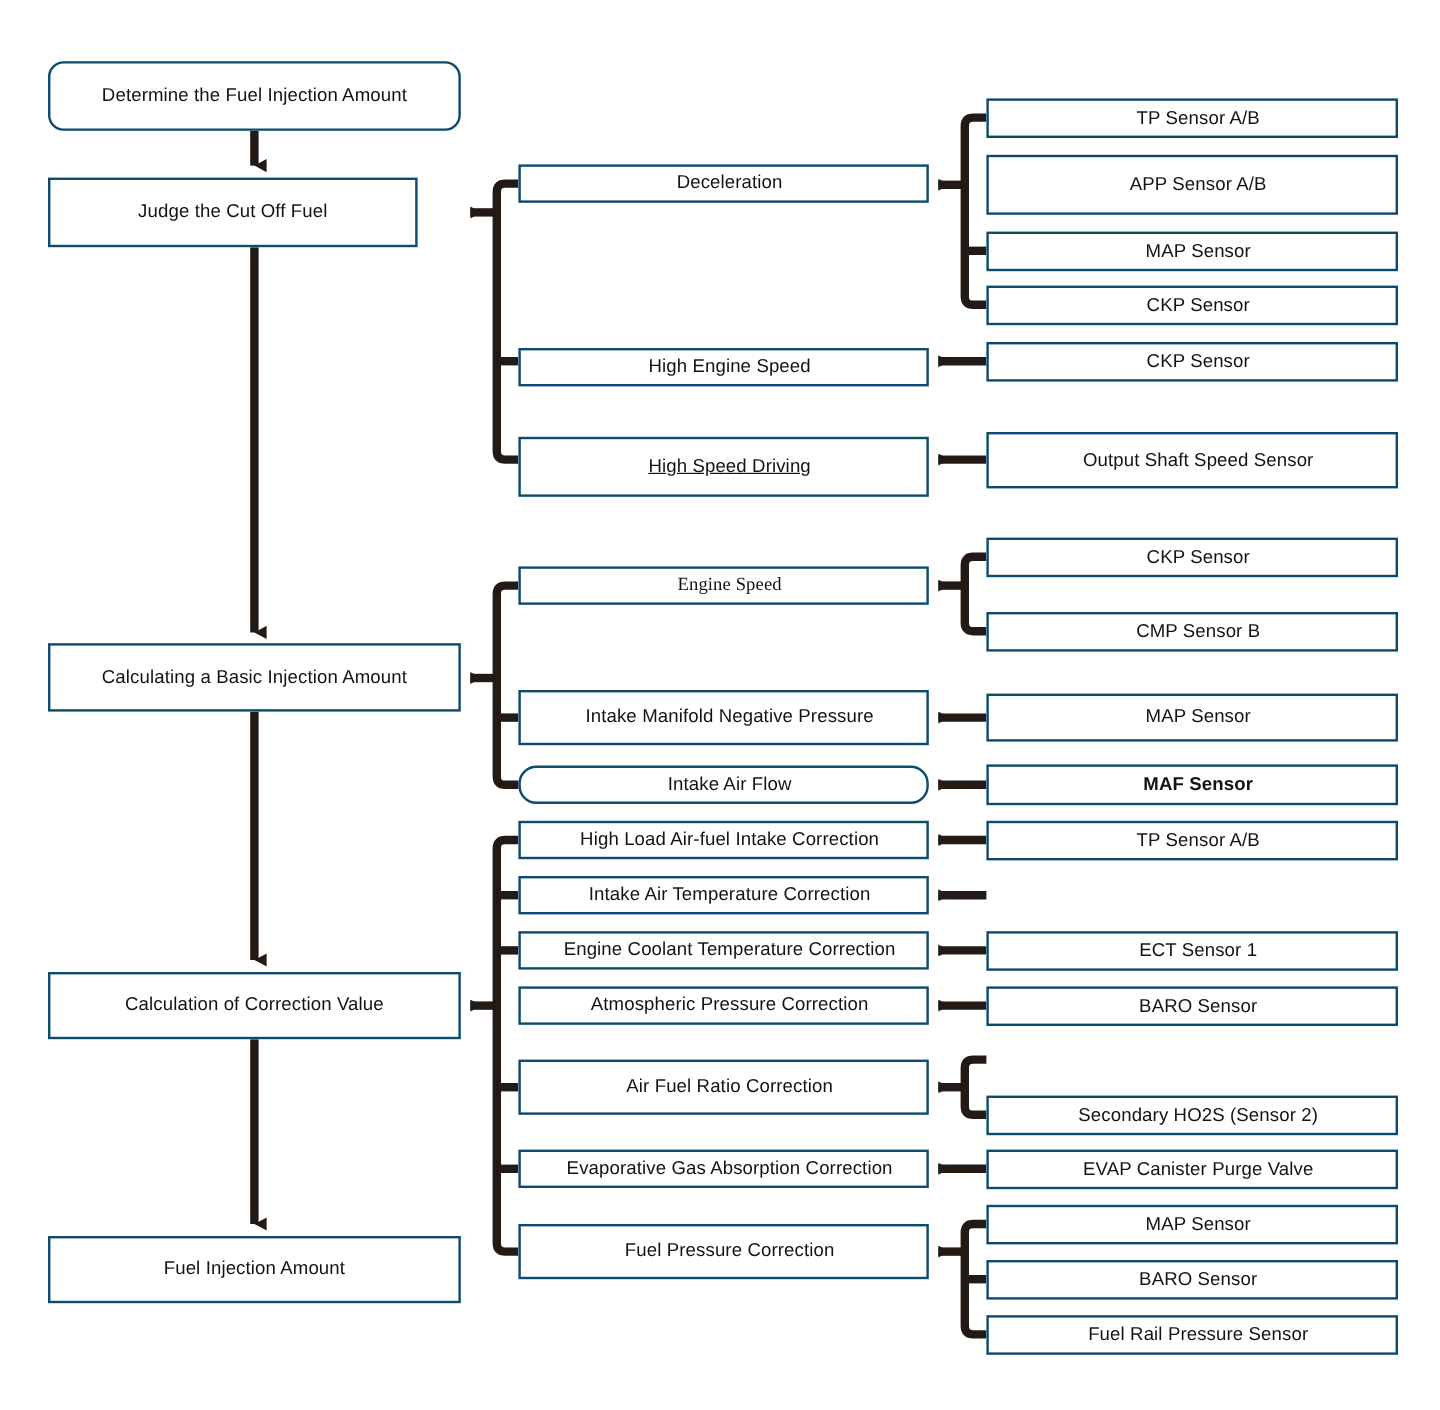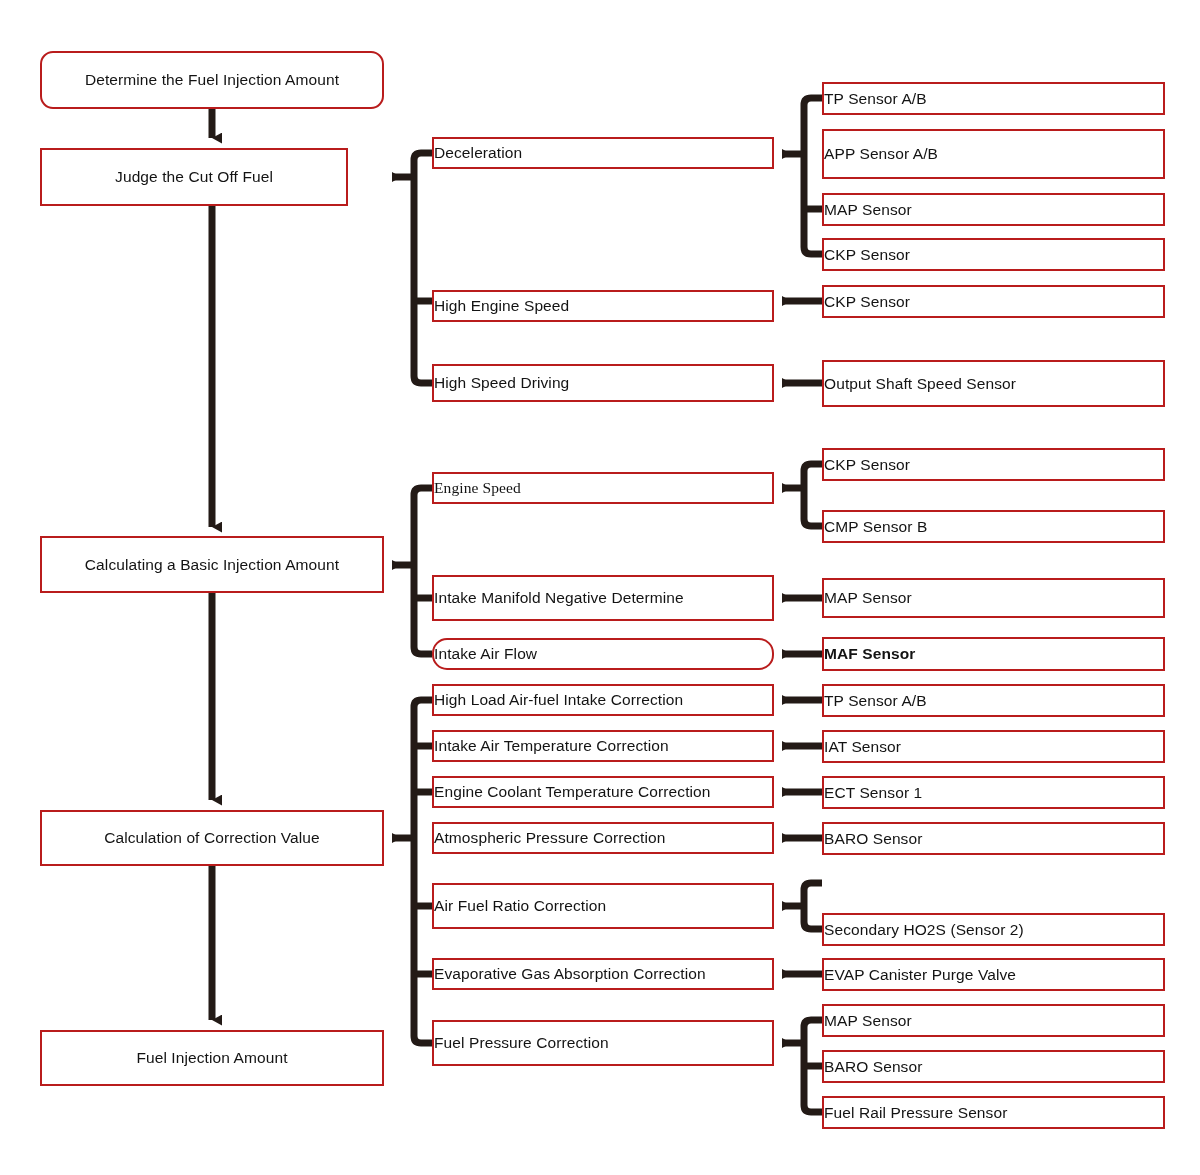--- a/index.html
+++ b/index.html
@@ -22,38 +22,39 @@
     left: 0;
     top: 0;
     width: 1200px;
     height: 1175px;
     pointer-events: none;
   }
   .node {
     position: absolute;
     box-sizing: border-box;
     background: #ffffff;
-    border: 2px solid #b91c1c;
+    border: 2px solid #0c4a6e;
     display: flex;
     align-items: center;
     color: #131313;
     font-size: 15.5px;
     letter-spacing: 0.1px;
     line-height: 1.15;
     z-index: 3;
   }
   .node.rounded {
     border-radius: 13px;
   }
   .node.center-text {
     justify-content: center;
     text-align: center;
   }
   .node.left-text {
-    justify-content: flex-start;
+    justify-content: center;
+    padding-left: 10px;
     text-align: left;
   }
   .node-label {
     display: block;
     white-space: nowrap;
   }
 </style>
 </head>
 <body>
 
@@ -144,30 +145,30 @@
   </div>
 
   <div class="node left-text" style="left:432px; top:137px; width:342px; height:32px;">
     <span class="node-label">Deceleration</span>
   </div>
 
   <div class="node left-text" style="left:432px; top:290px; width:342px; height:32px;">
     <span class="node-label">High Engine Speed</span>
   </div>
 
-  <div class="node left-text" style="left:432px; top:364px; width:342px; height:38px;">
+  <div class="node left-text" style="left:432px; top:364px; width:342px; height:50px;text-decoration:underline;">
     <span class="node-label">High Speed Driving</span>
   </div>
 
   <div class="node left-text" style="left:432px; top:472px; width:342px; height:32px;font-family:Liberation Serif, serif;">
     <span class="node-label">Engine Speed</span>
   </div>
 
   <div class="node left-text" style="left:432px; top:575px; width:342px; height:46px;">
-    <span class="node-label">Intake Manifold Negative Determine</span>
+    <span class="node-label">Intake Manifold Negative Pressure</span>
   </div>
 
   <div class="node left-text" style="left:432px; top:638px; width:342px; height:32px;border-radius:15px;">
     <span class="node-label">Intake Air Flow</span>
   </div>
 
   <div class="node left-text" style="left:432px; top:684px; width:342px; height:32px;">
     <span class="node-label">High Load Air-fuel Intake Correction</span>
   </div>
 
@@ -232,23 +233,20 @@
   </div>
 
   <div class="node left-text" style="left:822px; top:637px; width:343px; height:34px;font-weight:bold;">
     <span class="node-label">MAF Sensor</span>
   </div>
 
   <div class="node left-text" style="left:822px; top:684px; width:343px; height:33px;">
     <span class="node-label">TP Sensor A/B</span>
   </div>
 
-  <div class="node left-text" style="left:822px; top:730px; width:343px; height:33px;">
-    <span class="node-label">IAT Sensor</span>
-  </div>
 
   <div class="node left-text" style="left:822px; top:776px; width:343px; height:33px;">
     <span class="node-label">ECT Sensor 1</span>
   </div>
 
   <div class="node left-text" style="left:822px; top:822px; width:343px; height:33px;">
     <span class="node-label">BARO Sensor</span>
   </div>
 
 

